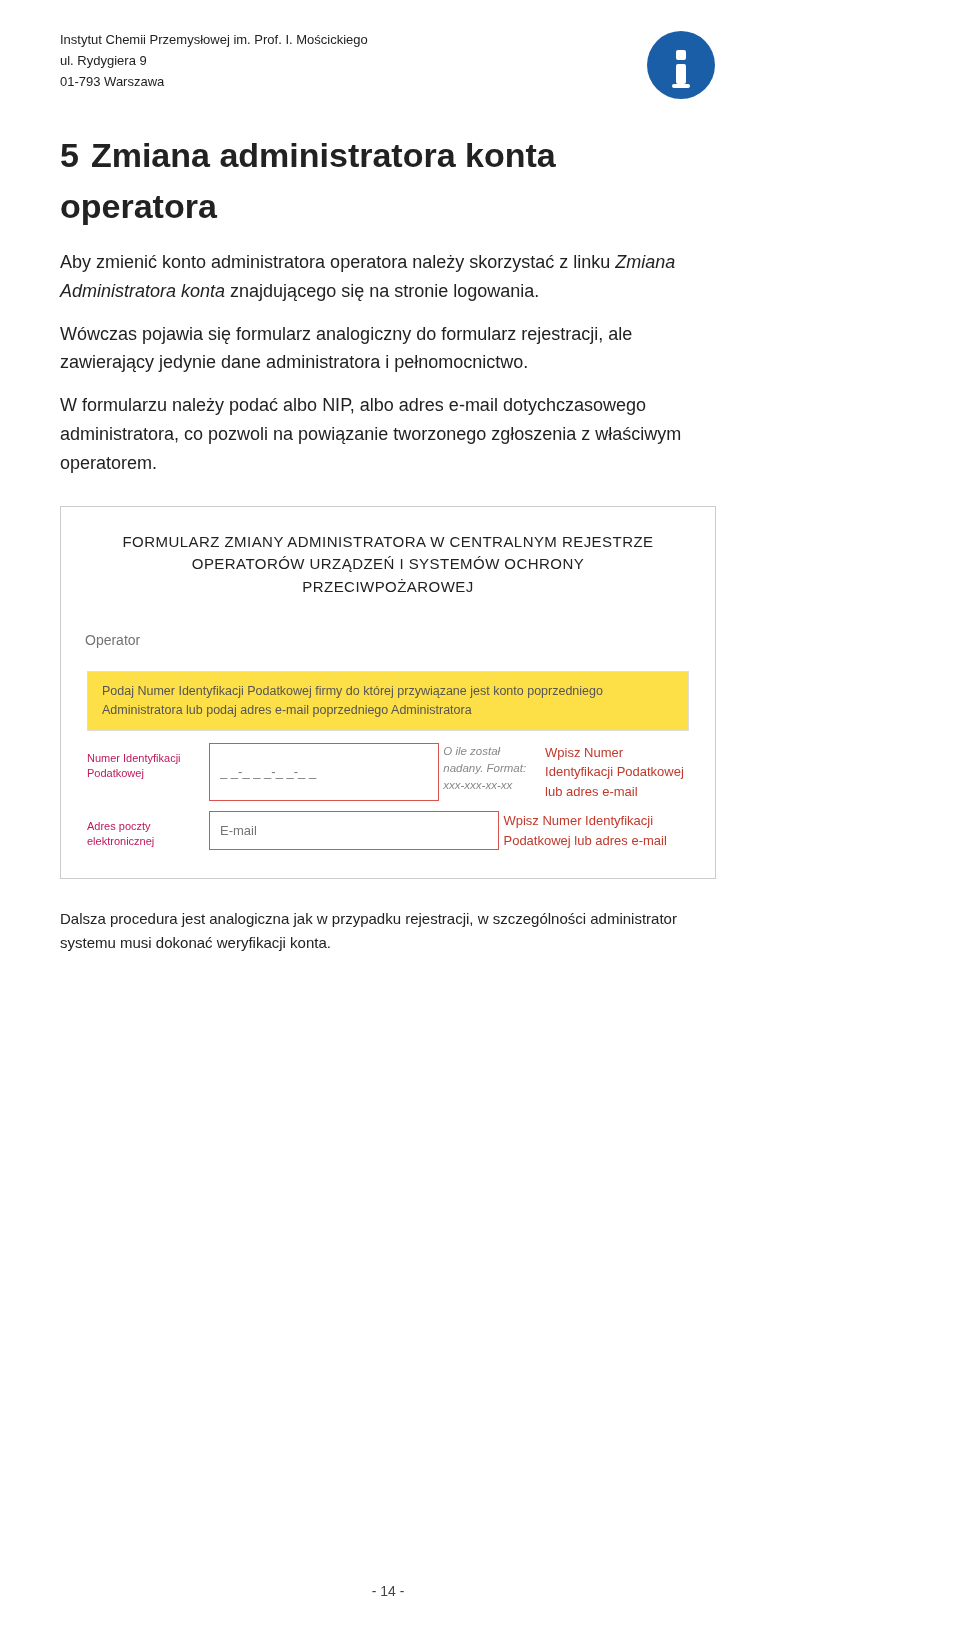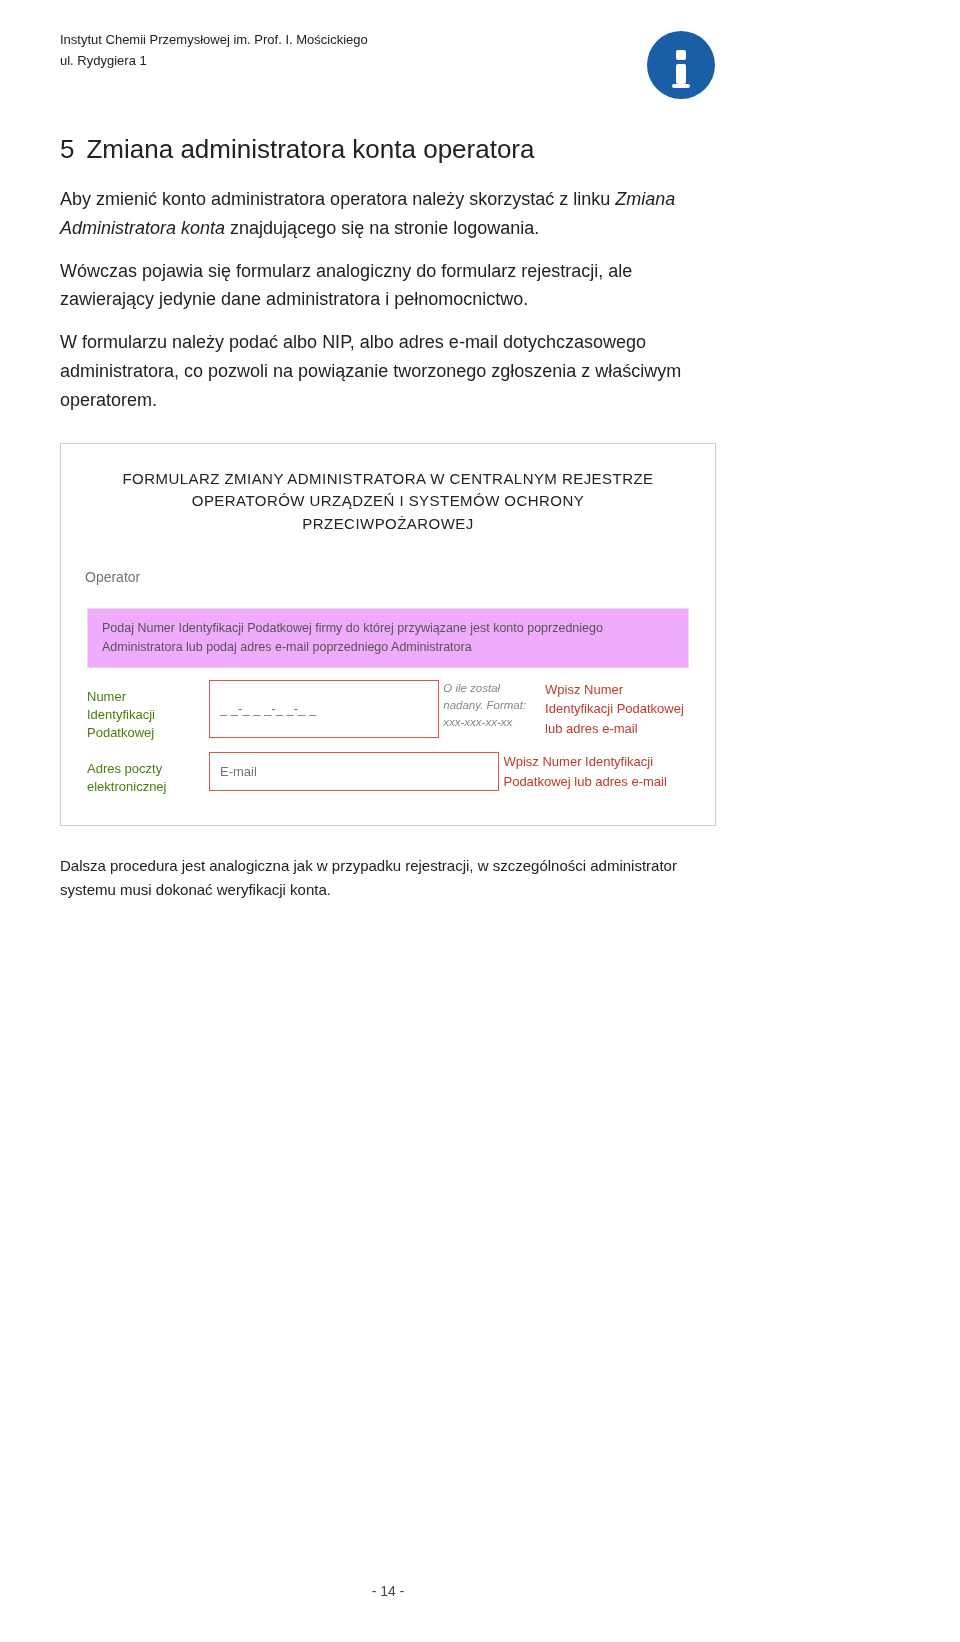--- a/index.html
+++ b/index.html
@@ -26,22 +26,22 @@
       font-size: 13px;
       line-height: 1.6;
       color: #222;
     }
     .logo {
       width: 70px;
       height: 70px;
       flex-shrink: 0;
     }
     .section-title {
-      font-size: 26px;
-      font-weight: normal;
+      font-size: 34px;
+      font-weight: bold;
       margin-bottom: 16px;
       margin-top: 10px;
     }
     .section-number {
       margin-right: 12px;
     }
     .intro-text {
       font-size: 18px;
       margin-bottom: 14px;
       line-height: 1.6;
@@ -72,37 +72,37 @@
     .form-body {
       padding: 14px 18px 18px 18px;
     }
     .operator-label {
       font-size: 14px;
       color: #737373;
       margin-bottom: 20px;
       padding: 0 6px;
     }
     .form-description-box {
-      background: #f0abfc;
+      background: #fde047;
       border: 1px solid #ddd;
       margin: 0 8px 12px 8px;
       padding: 10px 14px;
       font-size: 12.5px;
       color: #555;
       line-height: 1.5;
     }
     .form-row {
       display: flex;
       align-items: flex-start;
       margin: 0 8px 10px 8px;
       gap: 12px;
     }
     .form-row-label {
-      font-size: 13px;
-      color: #4d7c0f;
+      font-size: 11px;
+      color: #be185d;
       width: 110px;
       flex-shrink: 0;
       padding-top: 8px;
       line-height: 1.4;
     }
     .form-row-content {
       flex: 1;
       display: flex;
       gap: 4px;
     }
@@ -144,21 +144,22 @@
     }
   </style>
 </head>
 <body>
 
 <div class="page">
 
   <div class="header">
     <div class="header-address">
       <div>Instytut Chemii Przemysłowej im. Prof. I. Mościckiego</div>
-      <div>ul. Rydygiera 1</div>
+      <div>ul. Rydygiera 9</div>
+      <div>01-793 Warszawa</div>
     </div>
     <div class="logo">
       
       <svg class="logo-svg" viewBox="0 0 70 70" xmlns="http://www.w3.org/2000/svg">
         <circle cx="35" cy="35" r="34" fill="#1a5ea8"></circle>
         <rect x="30" y="20" width="10" height="10" rx="2" fill="white"></rect>
         <rect x="30" y="34" width="10" height="20" rx="2" fill="white"></rect>
         <rect x="26" y="54" width="18" height="4" rx="2" fill="white"></rect>
       </svg>
     </div>

